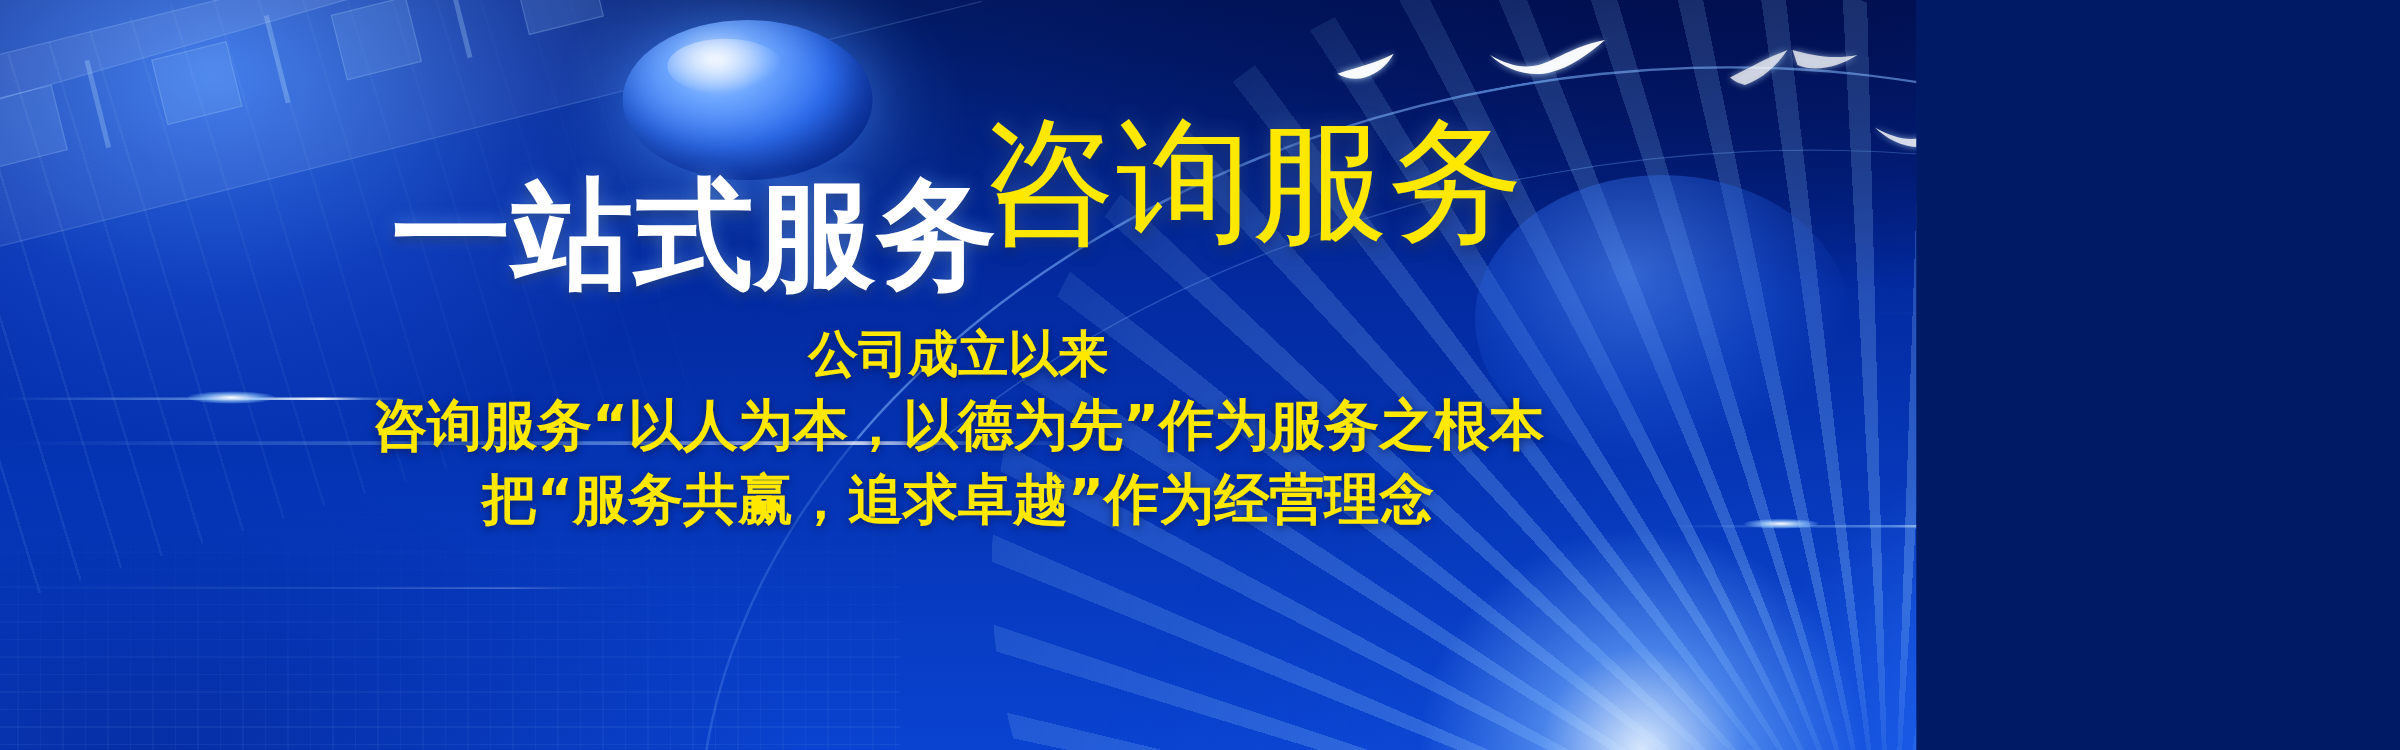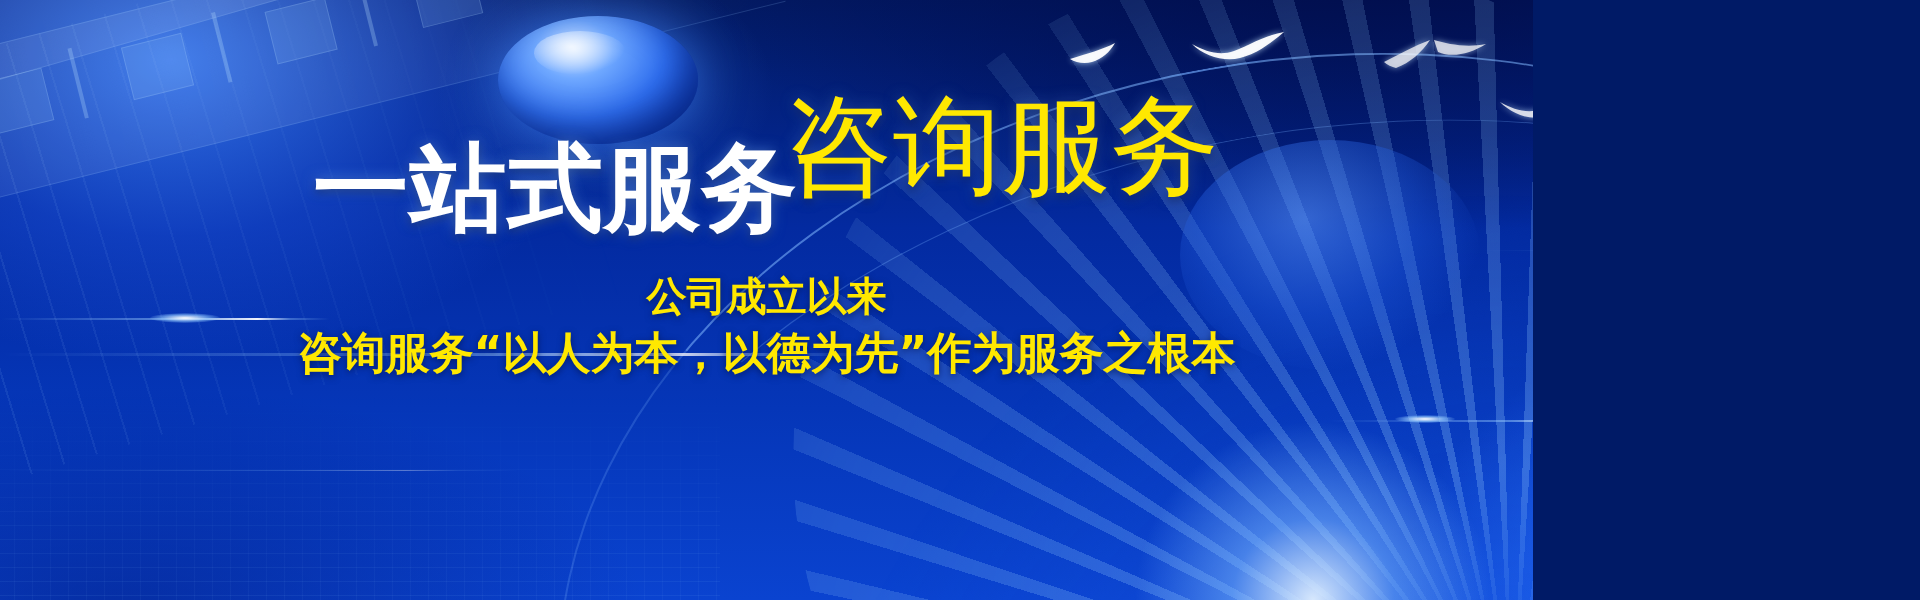--- a/index.html
+++ b/index.html
@@ -191,21 +191,20 @@
     letter-spacing:1px;
     text-shadow:0 0 16px rgba(120,175,255,.35), 0 4px 10px rgba(0,15,70,.65);
     margin-left:-14px;
   }
 
   .body-copy{
     position:absolute;
     left:0;right:0;
     top:258px;
     text-align:center;
-    margin-top:12px;
   }
   .body-copy .line{
     color:#ffe800;
     font-weight:700;
     line-height:1.34;
     white-space:nowrap;
     text-shadow:0 2px 7px rgba(0,18,80,.7);
   }
   .body-copy .l1{font-size:40px;}
   .body-copy .l2{font-size:44px;}
@@ -287,15 +286,16 @@
   </div>
 
   <div class="headline">
     <span class="white">一站式服务</span>
     <span class="yellow">咨询服务</span>
   </div>
 
   <div class="body-copy">
     <div class="line l1">公司成立以来</div>
     <div class="line l2">咨询服务“以人为本，以德为先”作为服务之根本</div>
+    <div class="line l3">把“服务共赢，追求卓越”作为经营理念</div>
   </div>
 
 </div>
 
 </body></html>

